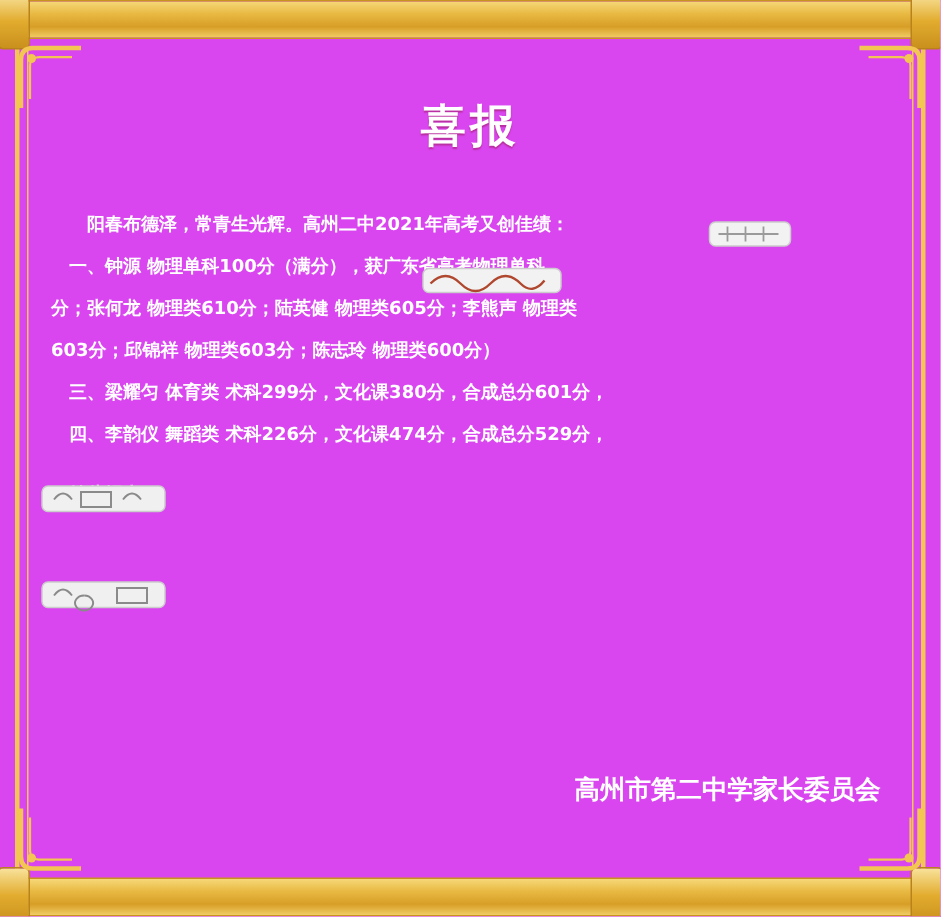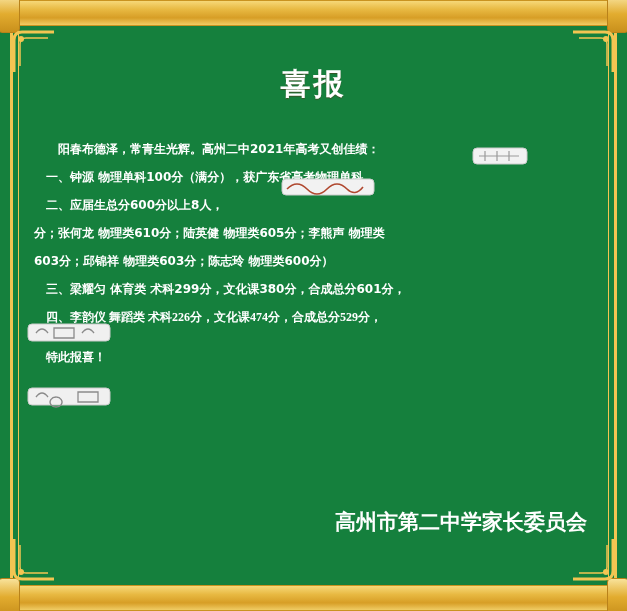--- a/index.html
+++ b/index.html
@@ -10,21 +10,21 @@
     width: 627px;
     height: 611px;
     overflow: hidden;
     font-family: "DejaVu Sans", "Liberation Sans", sans-serif;
     background: #ffffff;
   }
   .poster {
     position: relative;
     width: 627px;
     height: 611px;
-    background: #15803d;
+    background: #d946ef;
     box-sizing: border-box;
     overflow: hidden;
   }
   
   .gold-frame {
     position: absolute;
     left: 10px;
     top: 10px;
     right: 10px;
     bottom: 10px;
@@ -110,21 +110,21 @@
     position: relative;
   }
   .indent2 { text-indent: 2em; }
   .indent1 { text-indent: 1em; }
   .noindent { text-indent: 0; }
   .sig {
     position: absolute;
     right: 6px;
     bottom: 24px;
     text-align: center;
-    font-size: 21px;
+    font-size: 17px;
     font-weight: bold;
     line-height: 1.9;
     color: #ffffff;
   }
   
   .doodle {
     position: absolute;
     pointer-events: none;
   }
   .doodle svg { display: block; }
@@ -177,25 +177,24 @@
     </svg>
   </div>
 
   <div class="content">
 
     <div class="title">喜报</div>
 
     <div class="body-text">
       <p class="para indent2">阳春布德泽，常青生光辉。高州二中2021年高考又创佳绩：</p>
       <p class="para indent1">一、钟源 物理单科100分（满分），获广东省高考物理单科</p>
-      <p class="para indent1">二、应届生总分600分以上8人，</p>
       <p class="para noindent">分；张何龙 物理类610分；陆英健 物理类605分；李熊声 物理类</p>
       <p class="para noindent">603分；邱锦祥 物理类603分；陈志玲 物理类600分）</p>
       <p class="para indent1">三、梁耀匀 体育类 术科299分，文化课380分，合成总分601分，</p>
-      <p class="para indent1" style="font-family:Liberation Serif, serif;">四、李韵仪 舞蹈类 术科226分，文化课474分，合成总分529分，</p>
+      <p class="para indent1" style="">四、李韵仪 舞蹈类 术科226分，文化课474分，合成总分529分，</p>
       <p class="para indent1" style="margin-top:16px;">特此报喜！</p>
     </div>
 
     <div class="doodle" style="left:437px; top:100px;">
       <svg width="60" height="26" viewBox="0 0 60 26">
         <rect x="2" y="4" width="54" height="16" rx="4" fill="#f2f2f2" stroke="#cccccc" stroke-width="1"></rect>
         <path d="M8 12 h40 M14 7 v10 M26 7 v10 M38 7 v10" stroke="#9a9a9a" stroke-width="1.2" fill="none"></path>
       </svg>
     </div>
     <div class="doodle" style="left:246px; top:131px;">

